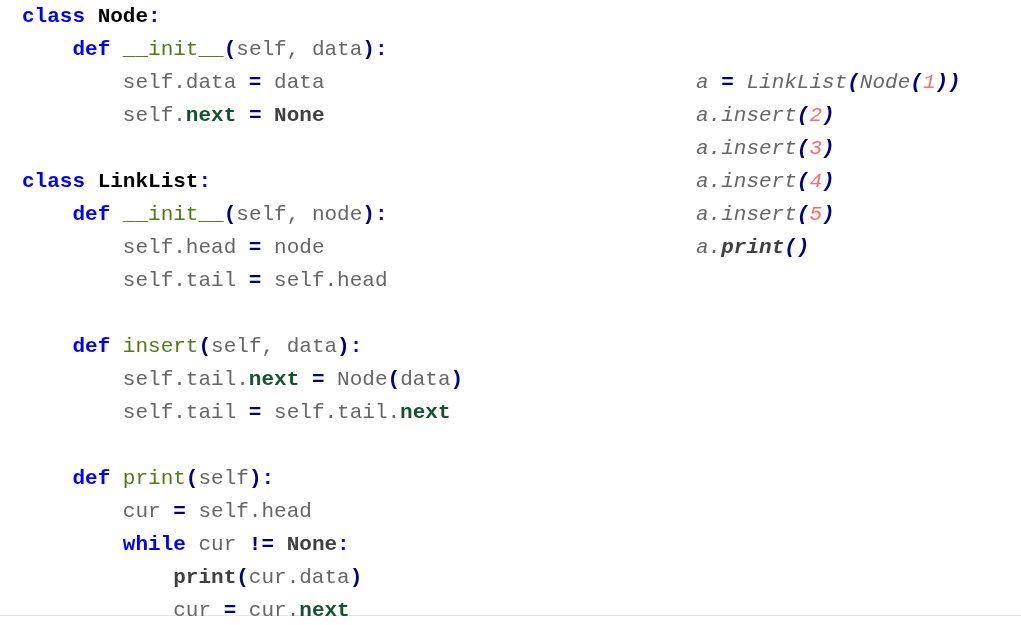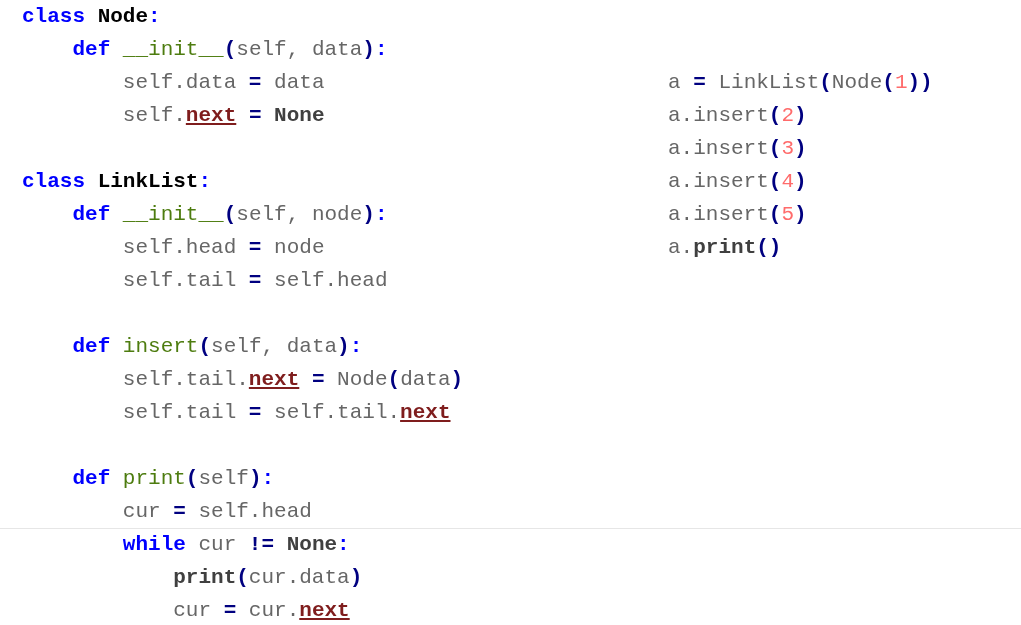--- a/index.html
+++ b/index.html
@@ -11,37 +11,37 @@
   body {
     width: 1021px;
     height: 625px;
     overflow: hidden;
     font-family: "Liberation Mono", "DejaVu Sans Mono", monospace;
   }
 
   #code-canvas {
     position: relative;
     width: 1021px;
-    height: 529px;
+    height: 616px;
     background: #ffffff;
     border-bottom: 1px solid #e6e6e6;
     box-sizing: border-box;
   }
 
   .code-column {
     position: absolute;
     top: 0;
     white-space: pre;
     font-size: 21px;
     line-height: 33px;
     letter-spacing: 0px;
   }
 
   #column-left  { left: 22px;  top: 0px; }
-  #column-right { left: 668px; top: 66px; }
+  #column-right { left: 696px; top: 66px; font-style: italic; }
 
   .code-line {
     height: 33px;
     white-space: pre;
   }
 
   
   .tok-keyword {
     color: #0000ff;
     font-weight: bold;
@@ -64,23 +64,22 @@
   }
   .tok-punct {
     color: #000080;
     font-weight: bold;
   }
   .tok-builtin {
     color: #404040;
     font-weight: bold;
   }
   .tok-attr {
-    color: #7f1d1d;
+    color: #14532d;
     font-weight: bold;
-    text-decoration: underline;
   }
   .tok-number {
     color: #ff6b6b;
     font-weight: normal;
   }
   .tok-colon {
     color: #0000ff;
     font-weight: bold;
   }
   .tok-space {

